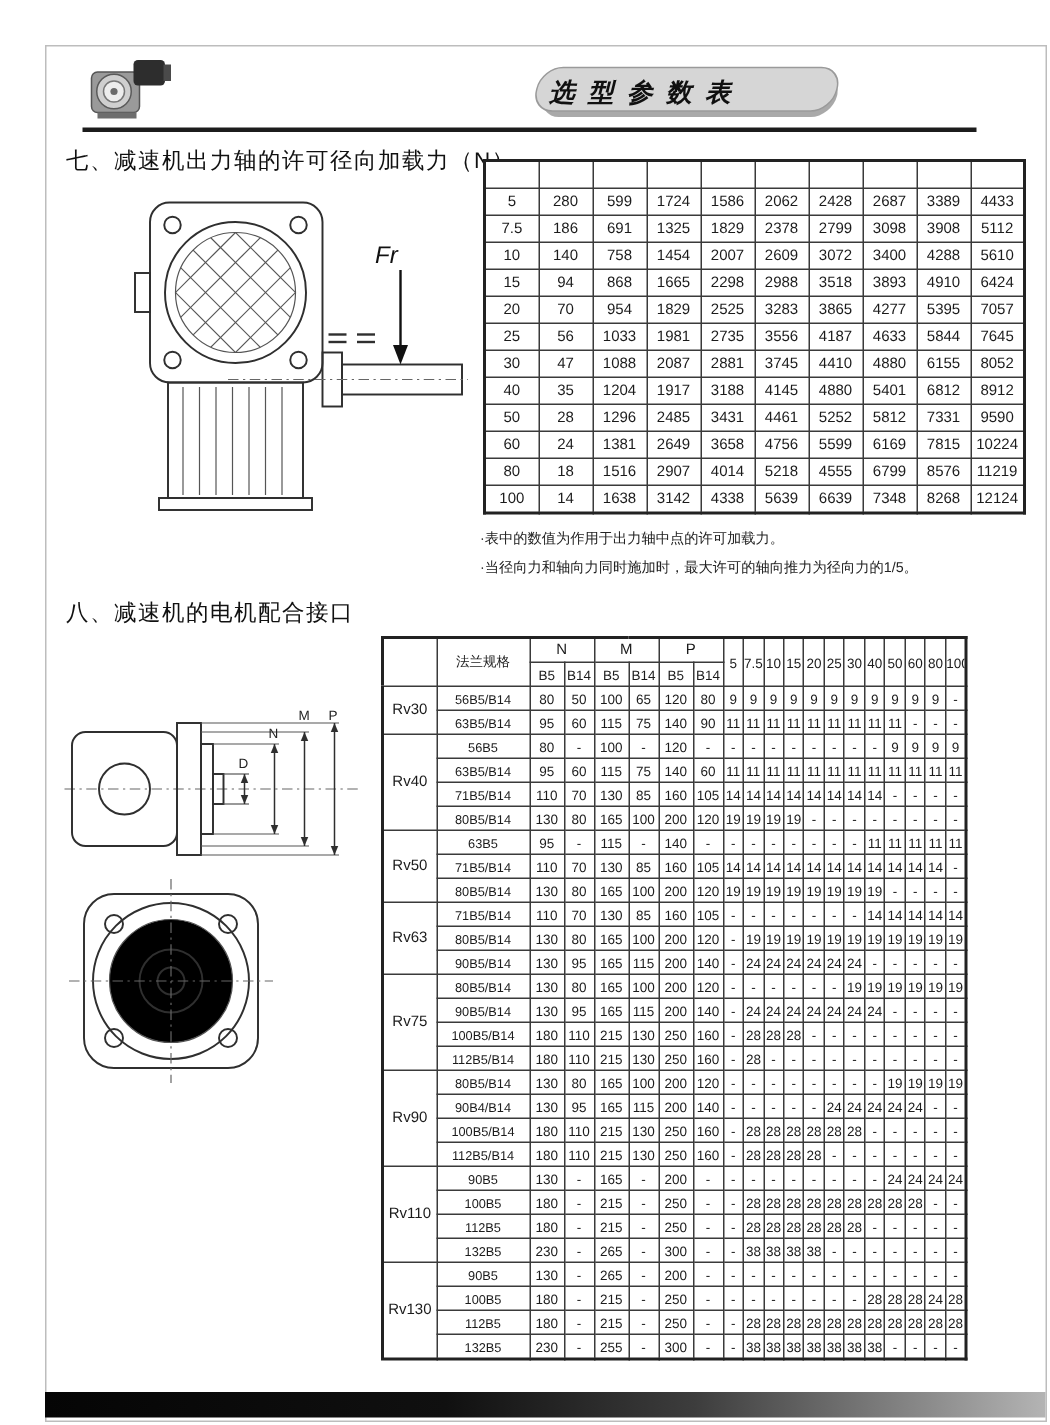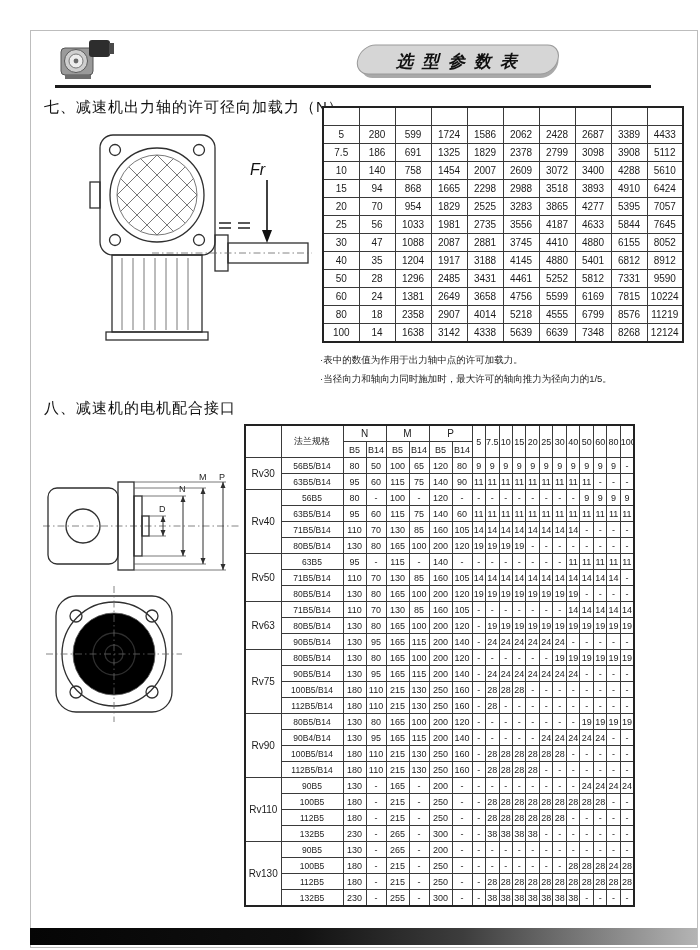--- a/index.html
+++ b/index.html
@@ -4,37 +4,37 @@
 <style>
   html,body{margin:0;padding:0;background:#e8e8e8;}
   .page{position:relative;width:700px;height:950px;background:#ffffff;overflow:hidden;
         font-family:"Liberation Sans","DejaVu Sans",sans-serif;color:#1b1b1b;}
   .frame{position:absolute;left:30px;top:30px;width:666px;height:916px;border:1px solid #bdbdbd;}
 
   
   .logo{position:absolute;left:56px;top:34px;width:62px;height:48px;}
   .banner{position:absolute;left:348px;top:42px;width:222px;height:40px;}
   .banner svg{position:absolute;left:0;top:0;}
-  .banner .txt{position:absolute;left:18px;top:8px;width:190px;text-align:center;
+  .banner .txt{position:absolute;left:18px;top:8px;width:190px;
     font-style:italic;font-weight:bold;font-size:17px;letter-spacing:9px;color:#101010;}
   .rule{position:absolute;left:55px;top:85px;width:596px;height:3px;background:#1c1c1c;}
 
   
   .sec-title{position:absolute;font-size:15px;color:#111;letter-spacing:1px;}
   #sec7-title{left:44px;top:98px;}
   #sec8-title{left:44px;top:399px;}
 
   
   table{border-collapse:collapse;table-layout:fixed;background:#fff;}
   td,th{border:1px solid #3a3a3a;text-align:center;vertical-align:middle;
         padding:0;margin:0;white-space:nowrap;overflow:hidden;font-weight:normal;}
   .t1{position:absolute;left:322px;top:106px;width:362px;border:2px solid #222;}
   .t1 th{height:17px;font-size:9px;padding-left:36px;}
   .t1 td{height:17px;font-size:10px;}
-  .t2{position:absolute;left:244px;top:424px;width:391px;border:2px solid #222;}
+  .t2{position:absolute;left:254px;top:424px;width:391px;border:2px solid #222;}
   .t2 th{font-size:9px;height:15px;}
   .t2 td{font-size:9px;height:15px;}
   .t2 .flg{font-size:8.5px;}
   .t2 .grp{font-size:10px;border-left:2px solid #222;}
   .t2 .dimh{font-size:10px;}
 
   
   .notes{position:absolute;left:320px;top:350px;width:374px;list-style:none;margin:0;padding:0;}
   .notes li{font-size:9.5px;line-height:19px;color:#222;}
 
@@ -274,21 +274,21 @@
           <td>3658</td>
           <td>4756</td>
           <td>5599</td>
           <td>6169</td>
           <td>7815</td>
           <td>10224</td>
         </tr>
         <tr>
           <td>80</td>
           <td>18</td>
-          <td>2358</td>
+          <td>1516</td>
           <td>2907</td>
           <td>4014</td>
           <td>5218</td>
           <td>4555</td>
           <td>6799</td>
           <td>8576</td>
           <td>11219</td>
         </tr>
         <tr>
           <td>100</td>

